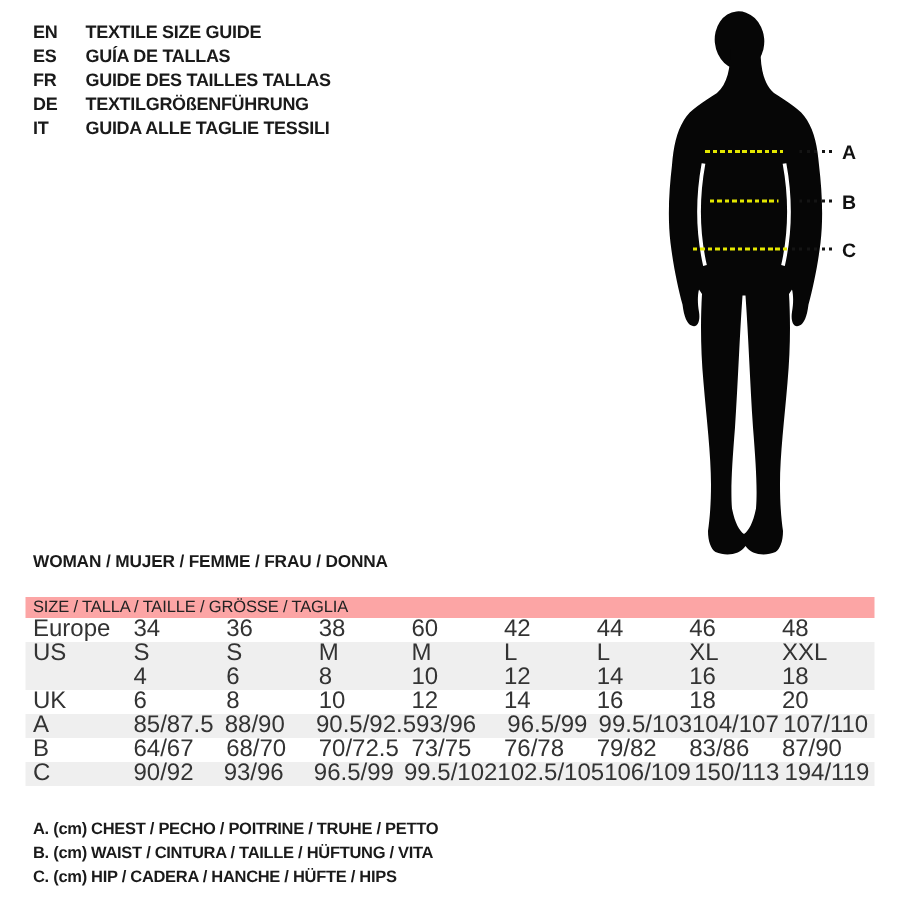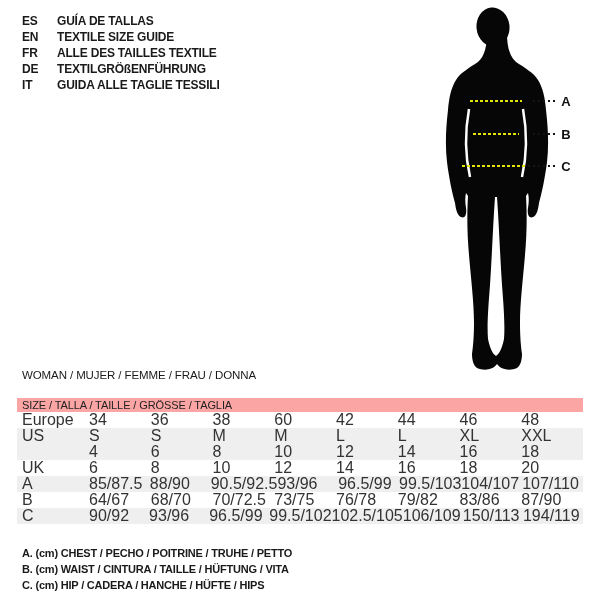--- a/index.html
+++ b/index.html
@@ -21,50 +21,50 @@
   #yline-a{left:470px;top:100px;width:52px;}
   #bdots-a{left:533px;top:100px;width:23px;}
   #mlabel-a{left:558px;top:94px;}
   #yline-b{left:473px;top:133px;width:46px;}
   #bdots-b{left:533px;top:133px;width:23px;}
   #mlabel-b{left:558px;top:127px;}
   #yline-c{left:462px;top:165px;width:64px;}
   #bdots-c{left:528px;top:165px;width:28px;}
   #mlabel-c{left:558px;top:159px;}
   
-  .gender-heading{position:absolute;left:22px;top:369px;font-size:11.5px;font-weight:normal;letter-spacing:-0.1px;}
+  .gender-heading{position:absolute;left:22px;top:369px;font-size:11.5px;font-weight:bold;letter-spacing:-0.1px;}
   .size-table{position:absolute;left:17px;top:398px;width:566px;}
   .size-header{height:14px;line-height:14px;background:#fca5a5;color:#222;
     font-size:11px;padding-left:5px;letter-spacing:-0.1px;}
   .tbody .trow{display:flex;height:16px;line-height:16px;font-size:16px;color:#333;}
   .tbody .trow:nth-child(2),
   .tbody .trow:nth-child(3),
   .tbody .trow:nth-child(5),
   .tbody .trow:nth-child(7){background:#efefef;}
   .trow .lbl{width:72px;padding-left:5px;box-sizing:border-box;}
   .trow .val{flex:1;}
   
   .legend{position:absolute;left:22px;top:545px;}
   .legend-line{height:16px;line-height:16px;font-size:11px;font-weight:bold;letter-spacing:-0.2px;}
 </style>
 </head>
 <body>
 
 <div class="langs">
     <div class="lang-row">
+      <span class="code">EN</span>
+      <span>TEXTILE SIZE GUIDE</span>
+    </div>
+    <div class="lang-row">
       <span class="code">ES</span>
       <span>GUÍA DE TALLAS</span>
     </div>
     <div class="lang-row">
-      <span class="code">EN</span>
-      <span>TEXTILE SIZE GUIDE</span>
-    </div>
-    <div class="lang-row">
       <span class="code">FR</span>
-      <span>ALLE DES TAILLES TEXTILE</span>
+      <span>GUIDE DES TAILLES TALLAS</span>
     </div>
     <div class="lang-row">
       <span class="code">DE</span>
       <span>TEXTILGRÖßENFÜHRUNG</span>
     </div>
     <div class="lang-row">
       <span class="code">IT</span>
       <span>GUIDA ALLE TAGLIE TESSILI</span>
     </div>
   </div>

